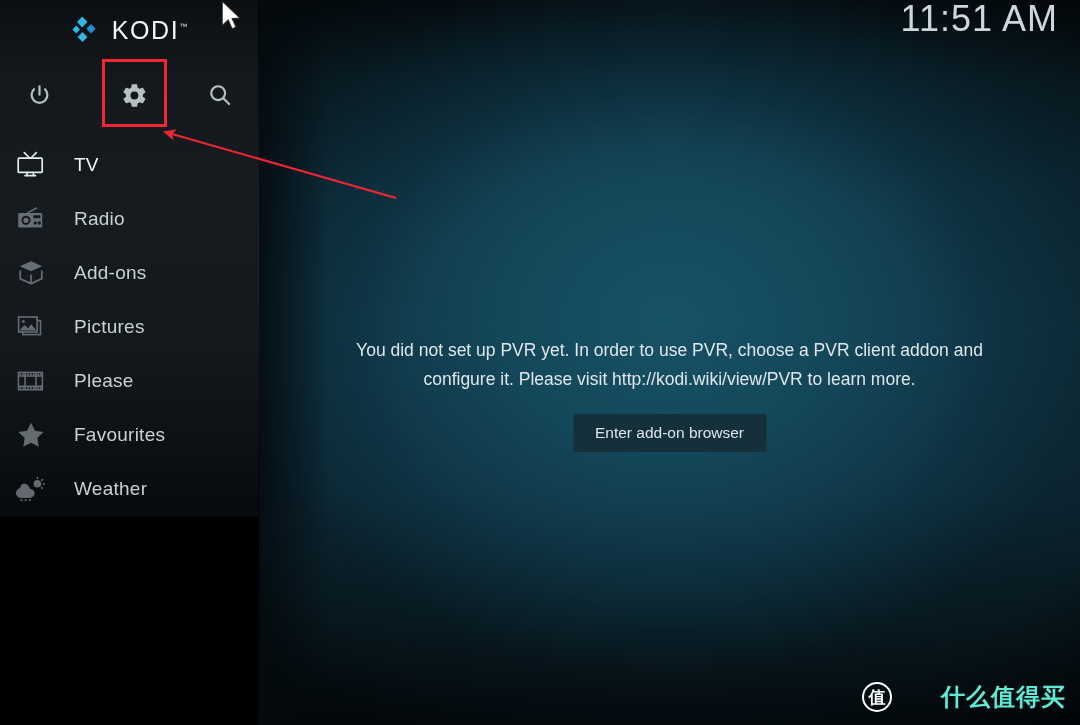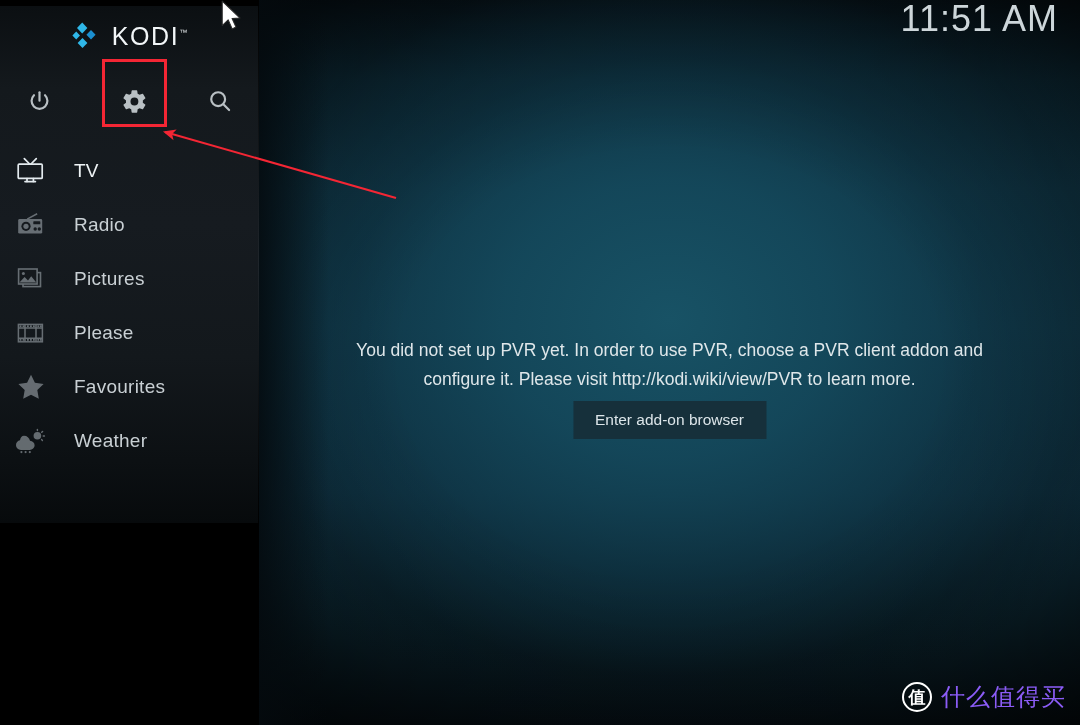--- a/index.html
+++ b/index.html
@@ -46,21 +46,21 @@
     pointer-events:none;
   }
   #bg-left-fade {
     position:absolute; left:259px; top:0; width:70px; bottom:0;
     background:linear-gradient(90deg, rgba(4,10,14,0.85) 0%, rgba(4,10,14,0) 100%);
     pointer-events:none;
   }
 
   
   #sidebar {
-    position:absolute; left:0; top:6px; width:259px; height:517px;
+    position:absolute; left:0; top:0; width:259px; height:517px;
     background:
       linear-gradient(180deg,
         #0b0f12 0%,
         #14191d 16%,
         #161b20 42%,
         #13181c 68%,
         #0c1013 88%,
         #070a0c 100%);
   }
   #sidebar:after{
@@ -139,21 +139,21 @@
     display:flex; flex-direction:column; align-items:center;
     justify-content:flex-start;
   }
   #pvr-message {
     position:absolute; left:50%; transform:translateX(-50%);
     top:336px; width:700px; text-align:center;
     color:#dfe7ea; font-size:17.5px; line-height:29px; font-weight:400;
   }
   #action-buttons {
     position:absolute; left:50%; transform:translateX(-50%);
-    top:401px; display:flex; gap:21px;
+    top:414px; display:flex; gap:21px;
   }
   .action-btn {
     height:38px; padding:0 22px;
     background:#16303b;
     color:#dce5e9; font-size:15.5px;
     display:flex; align-items:center; justify-content:center;
     border:none; cursor:pointer;
     font-family:"Liberation Sans","DejaVu Sans",sans-serif;
   }
 
@@ -163,22 +163,22 @@
     display:flex; align-items:center; gap:9px;
   }
   #watermark .wm-logo {
     width:30px; height:30px; border-radius:50%;
     border:2px solid #fff; color:#fff;
     display:flex; align-items:center; justify-content:center;
     font-size:17px; line-height:1; font-family:"DejaVu Sans",sans-serif;
     font-weight:700;
   }
   #watermark .wm-text {
-    color:#8b5cf6; font-size:24px; letter-spacing:1px;
-    font-family:"DejaVu Sans",sans-serif; font-weight:400;
+    color:#5eead4; font-size:24px; letter-spacing:1px;
+    font-family:"DejaVu Sans",sans-serif; font-weight:700;margin-left:40px;
   }
 
   
   #cursor { position:absolute; left:219px; top:0px; z-index:40; pointer-events:none; }
 </style>
 </head>
 <body>
 
 <div id="screen">
 
@@ -255,20 +255,30 @@
             <circle cx="10.0" cy="15.3" r="2.6" fill="#9aa2a8"></circle>
             <rect x="17.3" y="10.3" width="7.0" height="3.0" rx="0.6" fill="#15191d"></rect>
             <circle cx="19.2" cy="18.0" r="1.7" fill="#15191d"></circle>
             <circle cx="23.3" cy="18.0" r="1.7" fill="#15191d"></circle>
           </svg>
         </span>
         <span class="menu-label">Radio</span>
       </div>
 
 
+      <div class="menu-item">
+        <span class="menu-icon">
+          <svg width="30" height="28" viewBox="0 0 30 28" fill="none" stroke="#9aa2a8" stroke-width="1.7" stroke-linejoin="round">
+            <path d="M15 2.2 L26.2 7.2 L15 12.2 L3.8 7.2 Z" fill="#9aa2a8" stroke="none"></path>
+            <path d="M4.2 11.6 L4.2 19.8 L15 24.6 L25.8 19.8 L25.8 11.6"></path>
+            <path d="M15 15.4 L15 24.6"></path>
+          </svg>
+        </span>
+        <span class="menu-label">Add-ons</span>
+      </div>
 
       <div class="menu-item">
         <span class="menu-icon">
           <svg width="30" height="26" viewBox="0 0 30 26" fill="none" stroke="#9aa2a8" stroke-width="1.6">
             <rect x="7.0" y="6.6" width="17.5" height="14"></rect>
             <rect x="2.6" y="3.0" width="18.5" height="15" fill="#15191d"></rect>
             <circle cx="7.4" cy="7.6" r="1.5" fill="#9aa2a8" stroke="none"></circle>
             <path d="M3.4 16.6 L8.6 11.0 L12.0 14.6 L15.2 10.2 L20.3 16.6 Z" fill="#9aa2a8" stroke="none"></path>
           </svg>
         </span>

